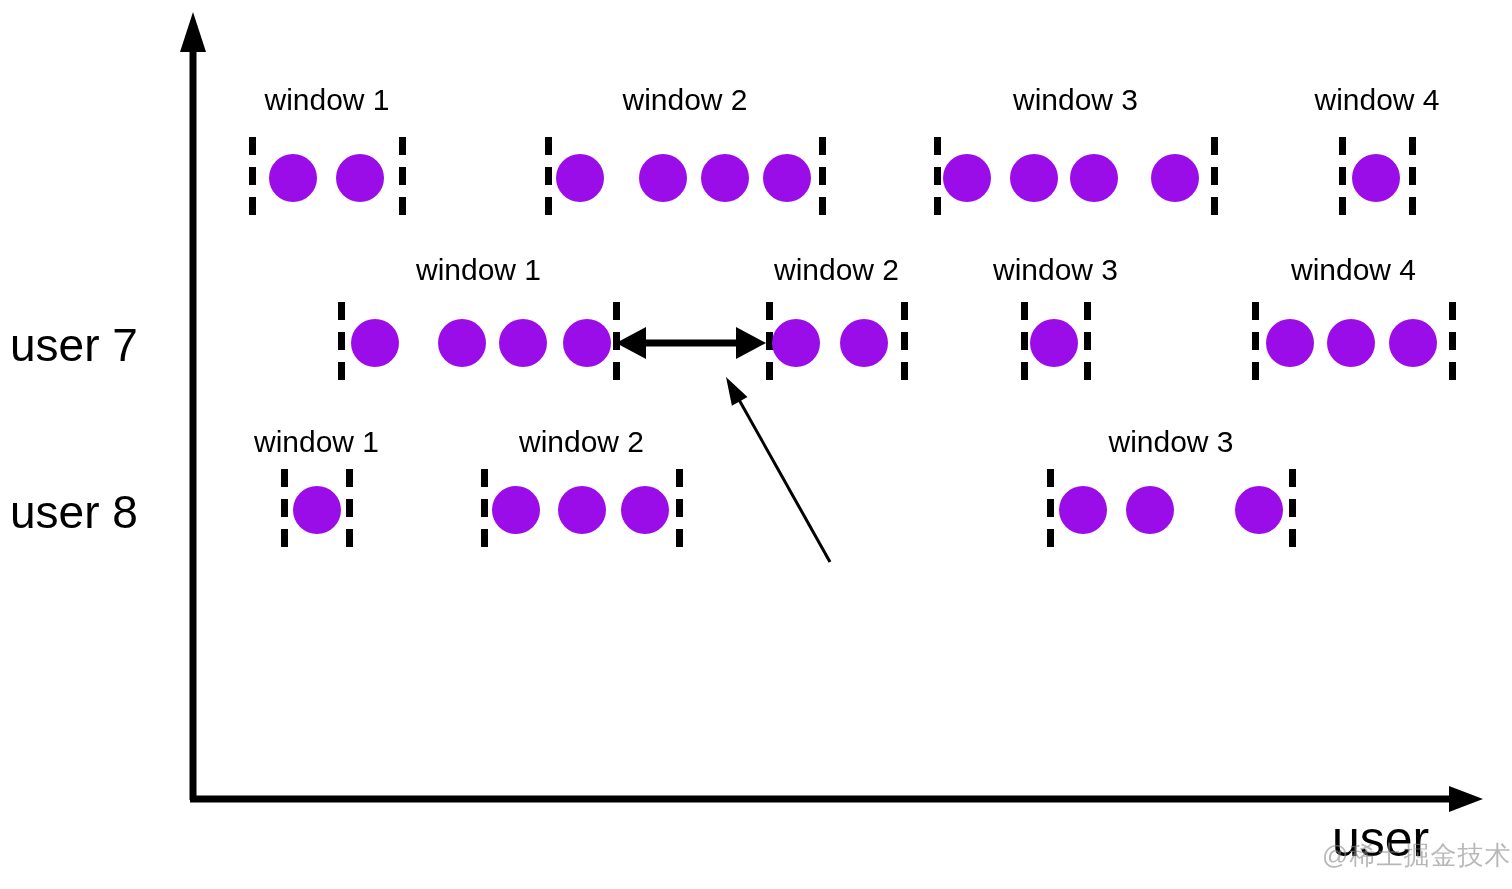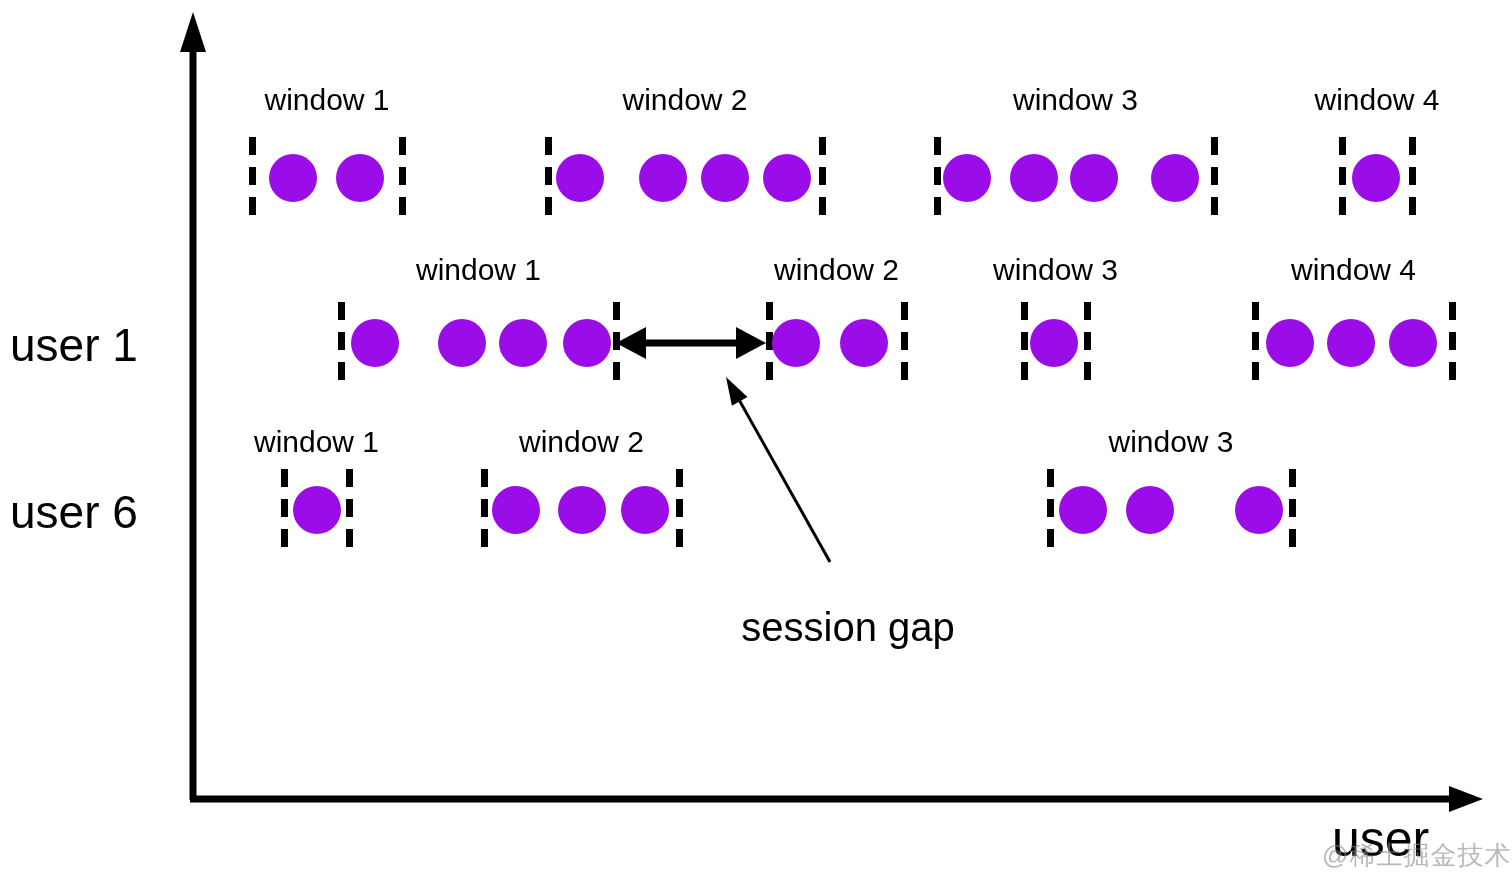--- a/index.html
+++ b/index.html
@@ -41,21 +41,20 @@
     <polygon points="193,12 180,52 206,52" fill="#000"></polygon>
     <line x1="190" y1="799" x2="1449" y2="799" stroke="#000" stroke-width="7"></line>
     <polygon points="1483,799 1449,786 1449,812" fill="#000"></polygon>
     <line x1="636" y1="343" x2="746" y2="343" stroke="#000" stroke-width="7"></line>
     <polygon points="616,343 646,327 646,359" fill="#000"></polygon>
     <polygon points="766,343 736,327 736,359" fill="#000"></polygon>
     <line x1="830" y1="562" x2="733" y2="389" stroke="#000" stroke-width="3"></line>
     <polygon points="726,377 747.5,397 731.9,405.8" fill="#000"></polygon>
   </svg>
 
-  <div class="ann-label">session gap</div>
   <div class="time-label">user</div>
   <div class="watermark">@稀土掘金技术社区</div>
     <div class="win-label" style="left: 327px; top: 100px;">window 1</div>
     <div class="boundary" style="left: 249px; top: 137px;"></div>
     <div class="boundary" style="left: 399px; top: 137px;"></div>
     <div class="dot" style="left: 269px; top: 154px; background: rgb(155, 13, 232);"></div>
     <div class="dot" style="left: 336px; top: 154px; background: rgb(155, 13, 232);"></div>
     <div class="win-label" style="left: 685px; top: 100px;">window 2</div>
     <div class="boundary" style="left: 545px; top: 137px;"></div>
     <div class="boundary" style="left: 819px; top: 137px;"></div>
@@ -67,21 +66,21 @@
     <div class="boundary" style="left: 934px; top: 137px;"></div>
     <div class="boundary" style="left: 1211px; top: 137px;"></div>
     <div class="dot" style="left: 943px; top: 154px; background: rgb(155, 13, 232);"></div>
     <div class="dot" style="left: 1010px; top: 154px; background: rgb(155, 13, 232);"></div>
     <div class="dot" style="left: 1070px; top: 154px; background: rgb(155, 13, 232);"></div>
     <div class="dot" style="left: 1151px; top: 154px; background: rgb(155, 13, 232);"></div>
     <div class="win-label" style="left: 1377px; top: 100px;">window 4</div>
     <div class="boundary" style="left: 1339px; top: 137px;"></div>
     <div class="boundary" style="left: 1409px; top: 137px;"></div>
     <div class="dot" style="left: 1352px; top: 154px; background: rgb(155, 13, 232);"></div>
-    <div class="user-label" style="top: 345px;">user 1</div>
+    <div class="user-label" style="top: 345px;">user 7</div>
     <div class="win-label" style="left: 478.5px; top: 270px;">window 1</div>
     <div class="boundary" style="left: 338px; top: 302px;"></div>
     <div class="boundary" style="left: 613px; top: 302px;"></div>
     <div class="dot" style="left: 351px; top: 319px; background: rgb(155, 13, 232);"></div>
     <div class="dot" style="left: 438px; top: 319px; background: rgb(155, 13, 232);"></div>
     <div class="dot" style="left: 499px; top: 319px; background: rgb(155, 13, 232);"></div>
     <div class="dot" style="left: 563px; top: 319px; background: rgb(155, 13, 232);"></div>
     <div class="win-label" style="left: 836.5px; top: 270px;">window 2</div>
     <div class="boundary" style="left: 766px; top: 302px;"></div>
     <div class="boundary" style="left: 901px; top: 302px;"></div>
@@ -90,21 +89,21 @@
     <div class="win-label" style="left: 1055.5px; top: 270px;">window 3</div>
     <div class="boundary" style="left: 1021px; top: 302px;"></div>
     <div class="boundary" style="left: 1084px; top: 302px;"></div>
     <div class="dot" style="left: 1030px; top: 319px; background: rgb(155, 13, 232);"></div>
     <div class="win-label" style="left: 1353.5px; top: 270px;">window 4</div>
     <div class="boundary" style="left: 1252px; top: 302px;"></div>
     <div class="boundary" style="left: 1449px; top: 302px;"></div>
     <div class="dot" style="left: 1266px; top: 319px; background: rgb(155, 13, 232);"></div>
     <div class="dot" style="left: 1327px; top: 319px; background: rgb(155, 13, 232);"></div>
     <div class="dot" style="left: 1389px; top: 319px; background: rgb(155, 13, 232);"></div>
-    <div class="user-label" style="top: 512px;">user 6</div>
+    <div class="user-label" style="top: 512px;">user 8</div>
     <div class="win-label" style="left: 316.5px; top: 442px;">window 1</div>
     <div class="boundary" style="left: 281px; top: 469px;"></div>
     <div class="boundary" style="left: 346px; top: 469px;"></div>
     <div class="dot" style="left: 293px; top: 486px; background: rgb(155, 13, 232);"></div>
     <div class="win-label" style="left: 581.5px; top: 442px;">window 2</div>
     <div class="boundary" style="left: 481px; top: 469px;"></div>
     <div class="boundary" style="left: 676px; top: 469px;"></div>
     <div class="dot" style="left: 492px; top: 486px; background: rgb(155, 13, 232);"></div>
     <div class="dot" style="left: 558px; top: 486px; background: rgb(155, 13, 232);"></div>
     <div class="dot" style="left: 621px; top: 486px; background: rgb(155, 13, 232);"></div>

